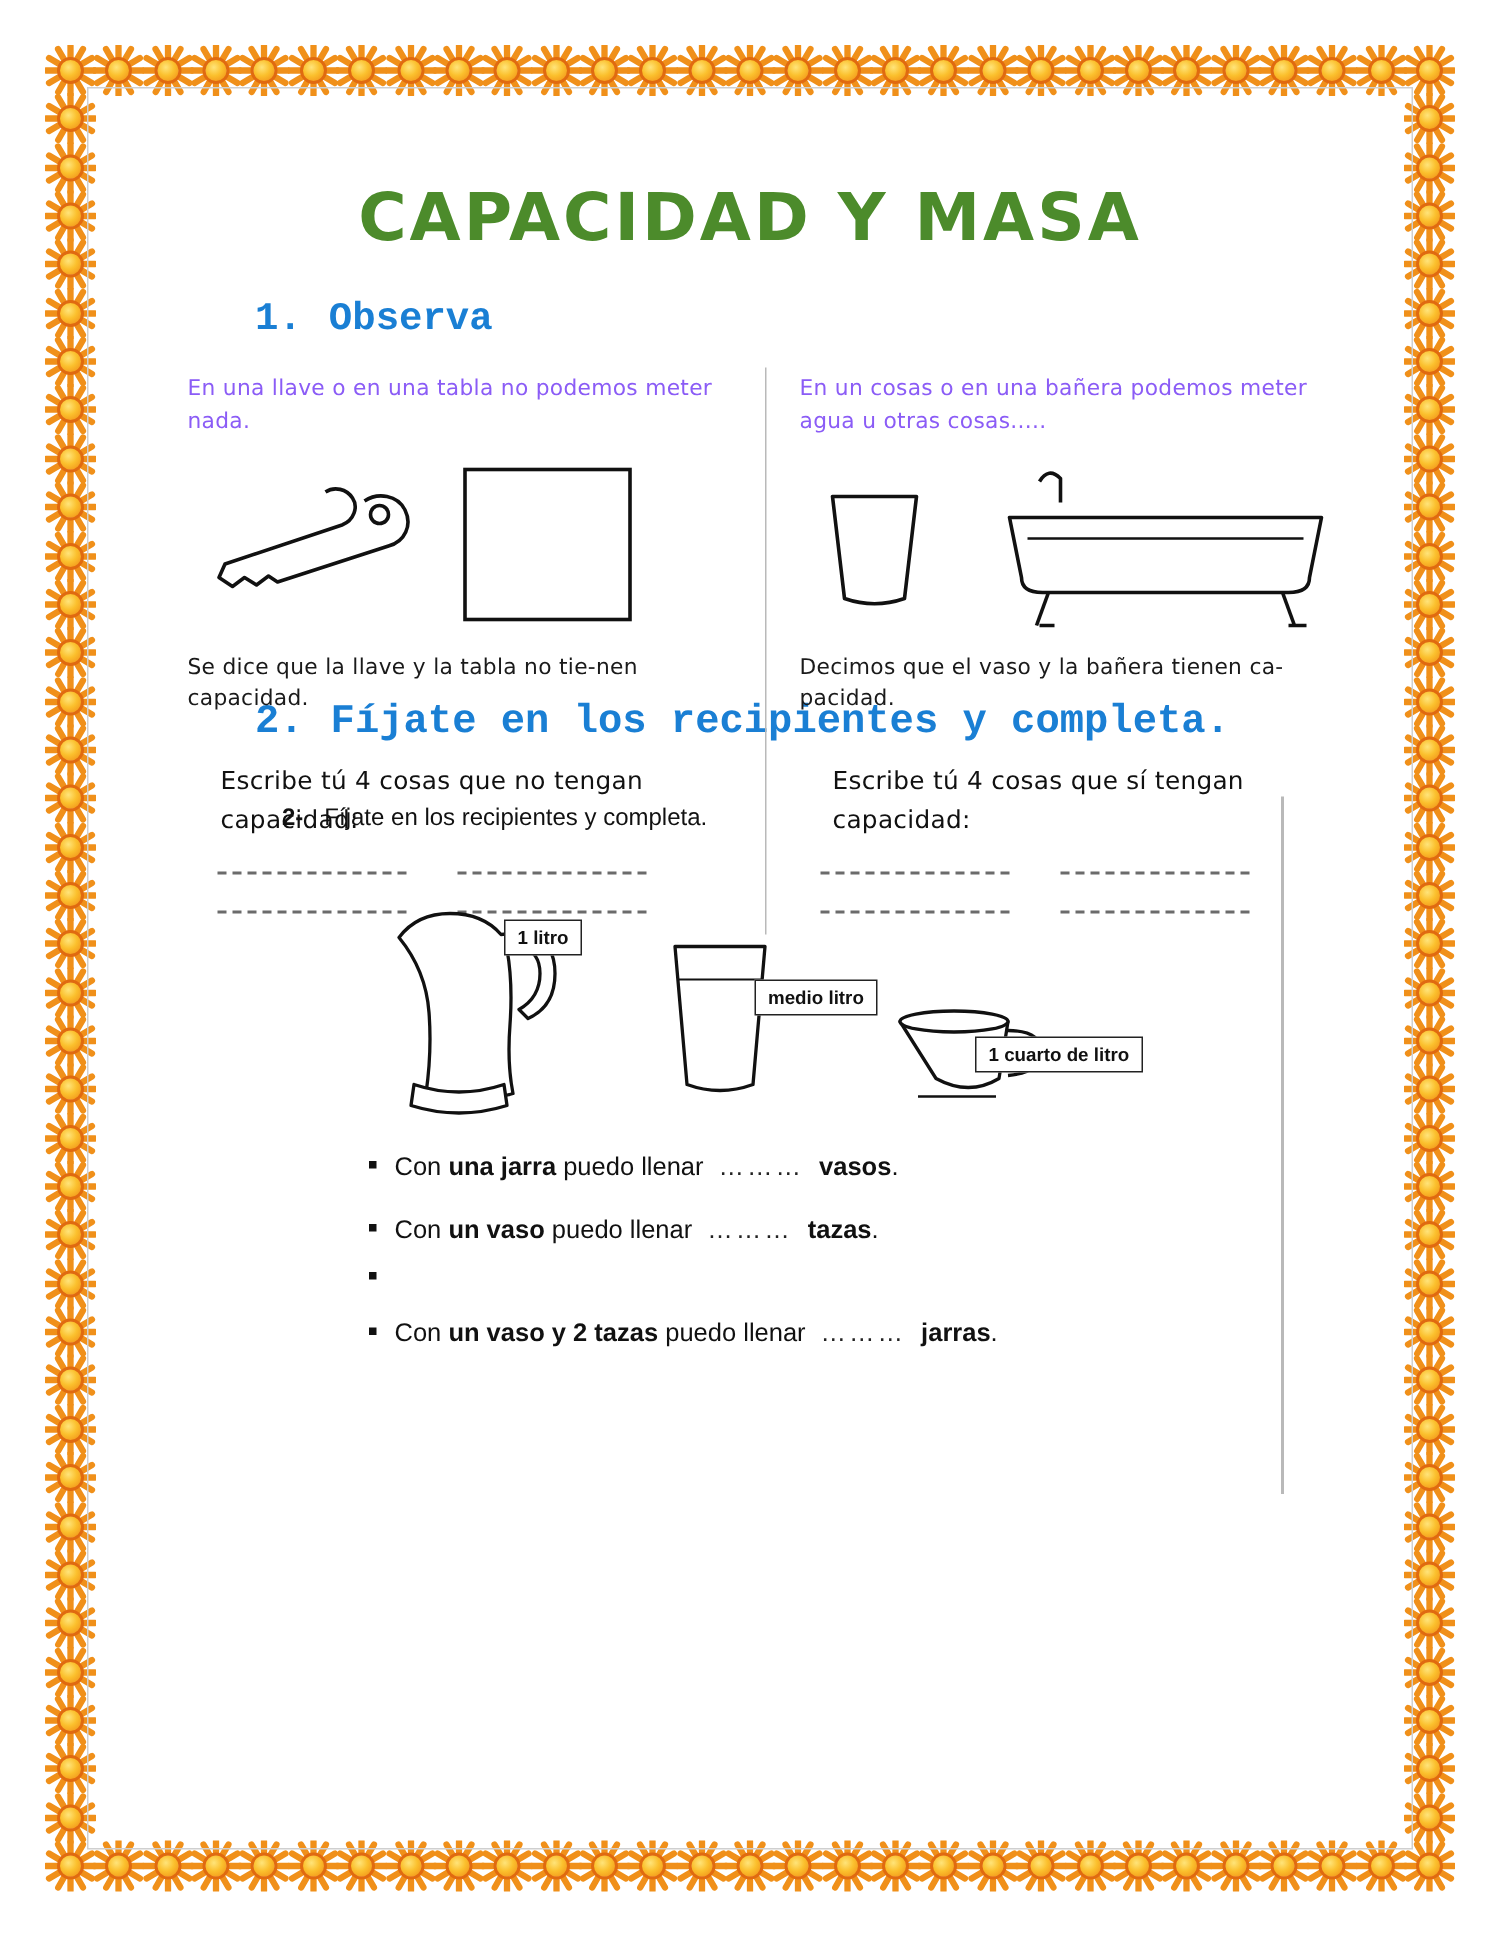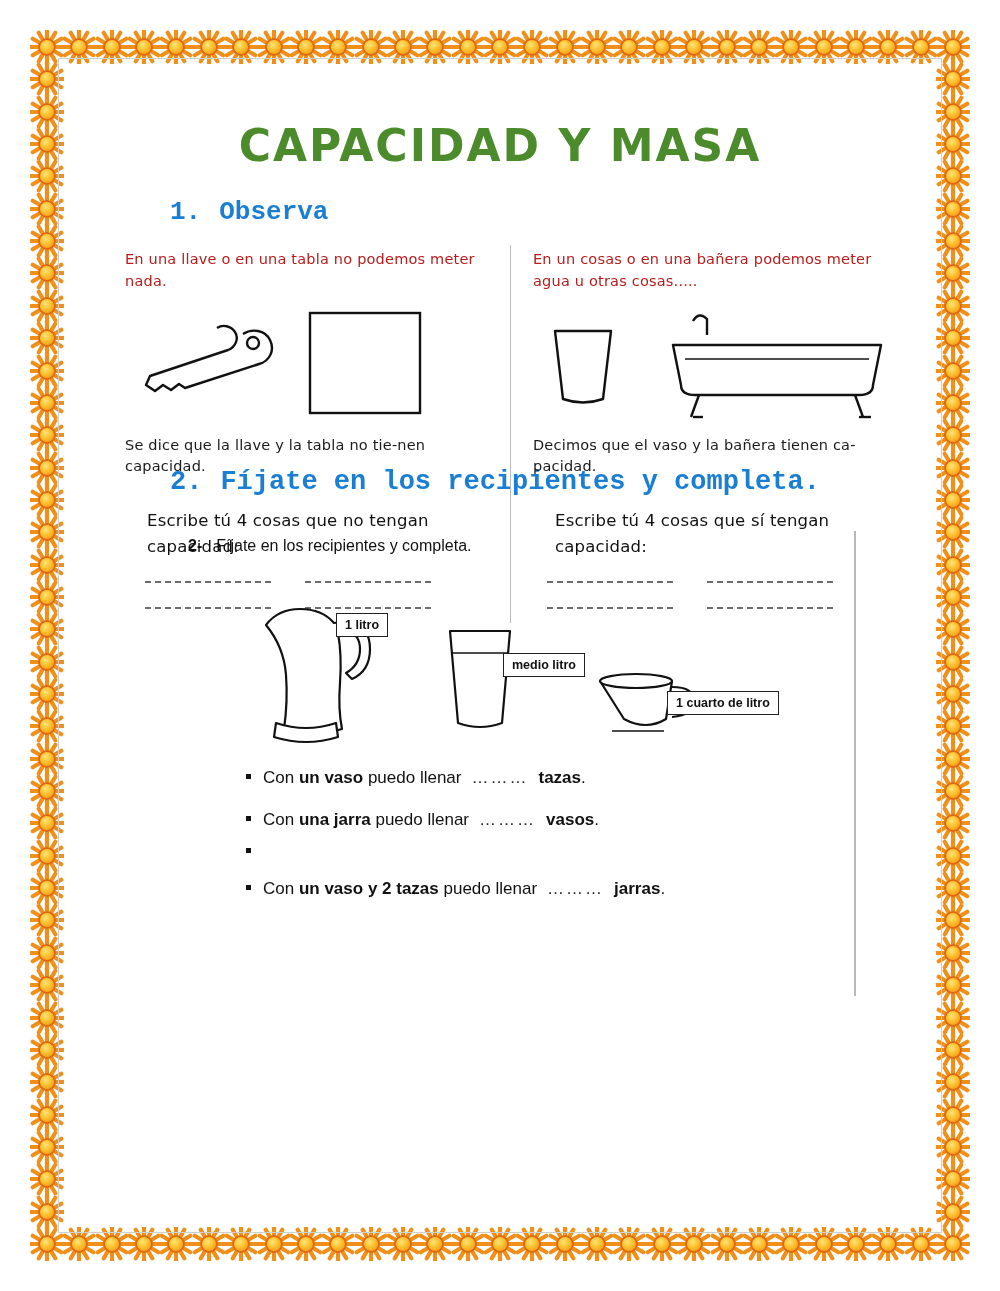--- a/index.html
+++ b/index.html
@@ -81,21 +81,21 @@
   .col{
     position:absolute;
     top:0;
     width:368px;
     font-family:"DejaVu Sans", sans-serif;
   }
   .col.left{left:0;}
   .col.right{left:408px;}
   .txt{
     font-size:14.5px;
-    color:#b91c1c;
+    color:#8b5cf6;
     line-height:1.5;
     letter-spacing:.2px;
   }
   .figs{height:120px;position:relative;margin-top:14px;}
   .txt2{
     font-size:14.5px;color:#1a1a1a;line-height:1.5;letter-spacing:.2px;
     margin-top:8px;
   }
   .prompt{
     font-size:16.5px;color:#111;line-height:1.55;margin-top:30px;margin-left:22px;
@@ -2465,31 +2465,31 @@
           <g fill="#fff" stroke="#111" stroke-width="2.2" stroke-linejoin="round">
             <path d="M412 108 L484 108 L478 146 Q458 158 436 146 Z"></path>
             <path d="M484 114 q22,0 22,14 q0,14 -22,16" fill="none"></path>
             <ellipse cx="448" cy="108" rx="36" ry="7"></ellipse>
             <path d="M424 158 L476 158" stroke-width="1.6"></path>
           </g>
         </svg>
 
         <div class="tag" style="left:148px;top:40px;">1 litro</div>
         <div class="tag" style="left:315px;top:80px;">medio litro</div>
-        <div class="tag" style="left:479px;top:118px;">1 cuarto de litro</div>
+        <div class="tag" style="left:462px;top:118px;">1 cuarto de litro</div>
       </div>
 
       <div class="bullets">
         <div class="bullet">
           <span class="sq"></span>
-          <span><span>Con </span><b>un vaso</b><span> puedo llenar</span><span class="dots">………</span><span class="ans">tazas</span><span>.</span></span>
+          <span><span>Con </span><b>una jarra</b><span> puedo llenar</span><span class="dots">………</span><span class="ans">vasos</span><span>.</span></span>
         </div>
         <div class="bullet">
           <span class="sq"></span>
-          <span><span>Con </span><b>una jarra</b><span> puedo llenar</span><span class="dots">………</span><span class="ans">vasos</span><span>.</span></span>
+          <span><span>Con </span><b>un vaso</b><span> puedo llenar</span><span class="dots">………</span><span class="ans">tazas</span><span>.</span></span>
         </div>
         <div class="bullet">
           <span class="sq"></span>
         </div>
         <div class="bullet">
           <span class="sq"></span>
           <span><span>Con </span><b>un vaso y 2 tazas</b><span> puedo llenar</span><span class="dots">………</span><span class="ans">jarras</span><span>.</span></span>
         </div>
       </div>
     </div>

